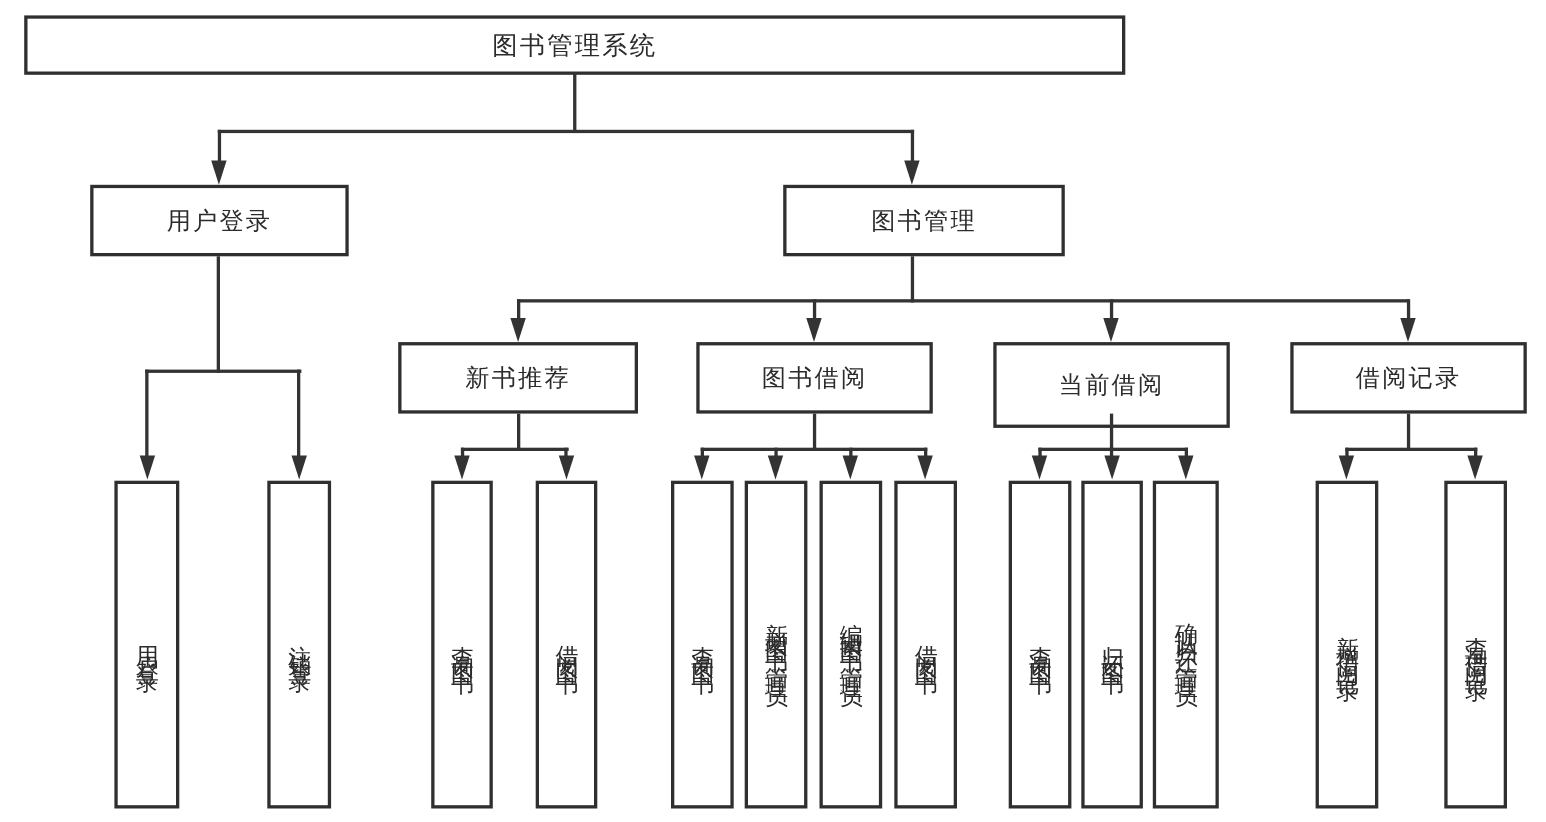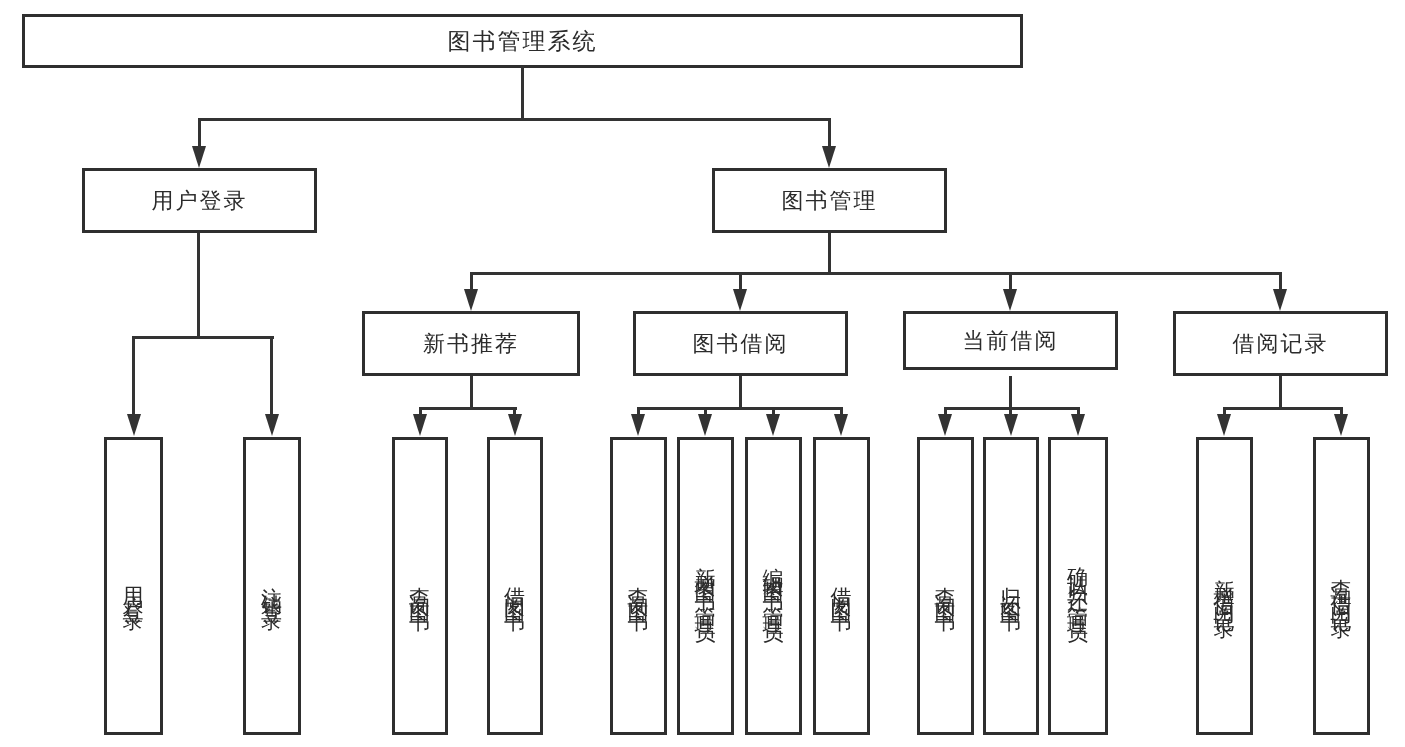--- a/index.html
+++ b/index.html
@@ -77,21 +77,21 @@
   <div class="ln" style="left:521px;top:66px;width:3px;height:54px"></div>
   <div class="ln" style="left:198px;top:118px;width:633px;height:3px"></div>
   <div class="ln" style="left:198px;top:118px;width:3px;height:32px"></div>
   <div class="ar" style="left:192px;top:146px"></div>
   <div class="ln" style="left:828px;top:118px;width:3px;height:32px"></div>
   <div class="ar" style="left:822px;top:146px"></div>
 
   <div class="box bh" style="left:82px;top:168px;width:235px;height:65px">
     <span class="lbl">用户登录</span>
   </div>
-  <div class="box bh" style="left:712px;top:168px;width:235px;height:65px">
+  <div class="box bh" style="left:712px;top:168px;width:256px;height:65px">
     <span class="lbl">图书管理</span>
   </div>
 
   <div class="ln" style="left:197px;top:233px;width:3px;height:106px"></div>
   <div class="ln" style="left:132px;top:336px;width:142px;height:3px"></div>
   <div class="ln" style="left:132px;top:336px;width:3px;height:81px"></div>
   <div class="ar" style="left:127px;top:414px"></div>
   <div class="ln" style="left:270px;top:336px;width:3px;height:81px"></div>
   <div class="ar" style="left:265px;top:414px"></div>
 
@@ -105,21 +105,21 @@
   <div class="ar" style="left:1003px;top:289px"></div>
   <div class="ln" style="left:1279px;top:272px;width:3px;height:20px"></div>
   <div class="ar" style="left:1273px;top:289px"></div>
 
   <div class="box bh" style="left:362px;top:311px;width:218px;height:65px">
     <span class="lbl">新书推荐</span>
   </div>
   <div class="box bh" style="left:633px;top:311px;width:215px;height:65px">
     <span class="lbl">图书借阅</span>
   </div>
-  <div class="box bh" style="left:903px;top:311px;width:215px;height:59px">
+  <div class="box bh" style="left:903px;top:311px;width:215px;height:78px">
     <span class="lbl">当前借阅</span>
   </div>
   <div class="box bh" style="left:1173px;top:311px;width:215px;height:65px">
     <span class="lbl">借阅记录</span>
   </div>
 
   <div class="ln" style="left:470px;top:376px;width:3px;height:34px"></div>
   <div class="ln" style="left:419px;top:407px;width:98px;height:3px"></div>
   <div class="ln" style="left:419px;top:407px;width:3px;height:10px"></div>
   <div class="ar" style="left:413px;top:414px"></div>

